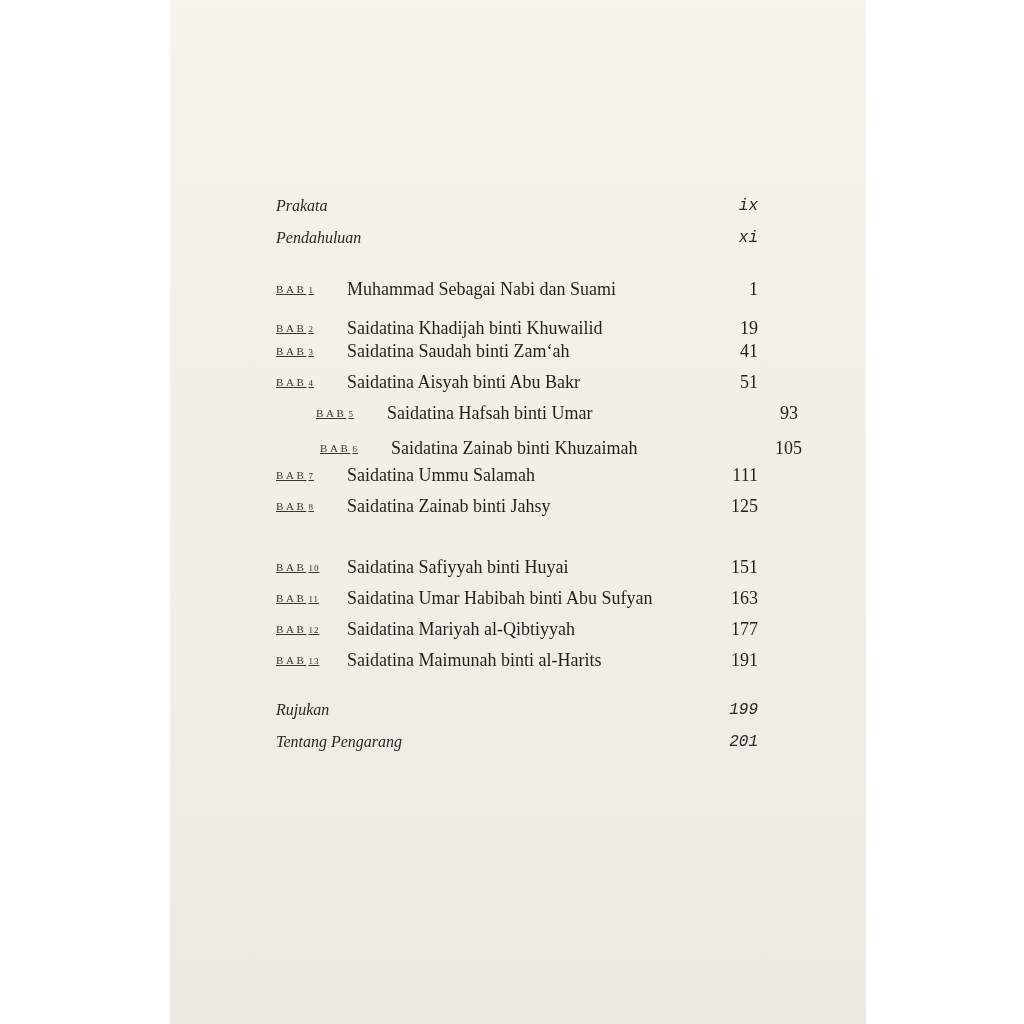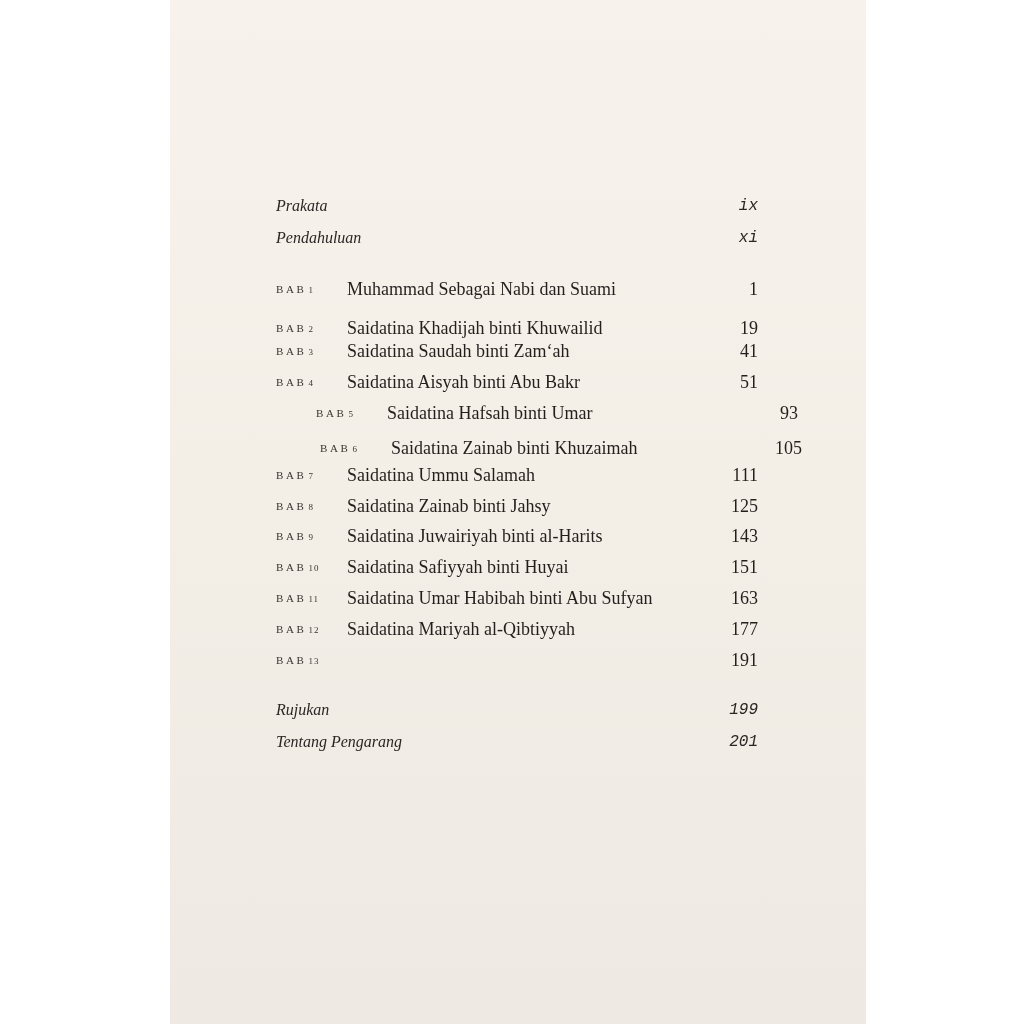--- a/index.html
+++ b/index.html
@@ -56,20 +56,21 @@
       font-family: Liberation Mono, monospace;
     }
     .row .bab {
       position: absolute;
       left: 0;
       top: 0;
       font-size: 11px;
       line-height: 24px;
       letter-spacing: 2.6px;
       color: #3a3530;
+      text-decoration: underline;
     }
     .row .bab .num {
       font-size: 9px;
       letter-spacing: 1px;
       margin-left: 2px;
     }
     .row .chapter-title {
       position: absolute;
       left: 71px;
       top: 0;
@@ -134,42 +135,38 @@
   <div class="row" style="top:463px;">
     <span class="bab"><span>BAB</span><span class="num">7</span></span>
     <span class="chapter-title">Saidatina Ummu Salamah</span>
     <span class="page-num">111</span>
   </div>
   <div class="row" style="top:494px;">
     <span class="bab"><span>BAB</span><span class="num">8</span></span>
     <span class="chapter-title">Saidatina Zainab binti Jahsy</span>
     <span class="page-num">125</span>
   </div>
-  <div class="row" style="top:524px;">
-    <span class="bab"><span>BAB</span><span class="num">9</span></span>
-    <span class="chapter-title">Saidatina Juwairiyah binti al-Harits</span>
-    <span class="page-num">143</span>
-  </div>
   <div class="row" style="top:555px;">
     <span class="bab"><span>BAB</span><span class="num">10</span></span>
     <span class="chapter-title">Saidatina Safiyyah binti Huyai</span>
     <span class="page-num">151</span>
   </div>
   <div class="row" style="top:586px;">
     <span class="bab"><span>BAB</span><span class="num">11</span></span>
     <span class="chapter-title">Saidatina Umar Habibah binti Abu Sufyan</span>
     <span class="page-num">163</span>
   </div>
   <div class="row" style="top:617px;">
     <span class="bab"><span>BAB</span><span class="num">12</span></span>
     <span class="chapter-title">Saidatina Mariyah al-Qibtiyyah</span>
     <span class="page-num">177</span>
   </div>
   <div class="row" style="top:648px;">
     <span class="bab"><span>BAB</span><span class="num">13</span></span>
+    <span class="chapter-title">Saidatina Maimunah binti al-Harits</span>
     <span class="page-num">191</span>
   </div>
 
   <div class="row" style="top:698px;">
     <span class="label-italic">Rujukan</span>
     <span class="page-italic">199</span>
   </div>
   <div class="row" style="top:730px;">
     <span class="label-italic">Tentang Pengarang</span>
     <span class="page-italic">201</span>

